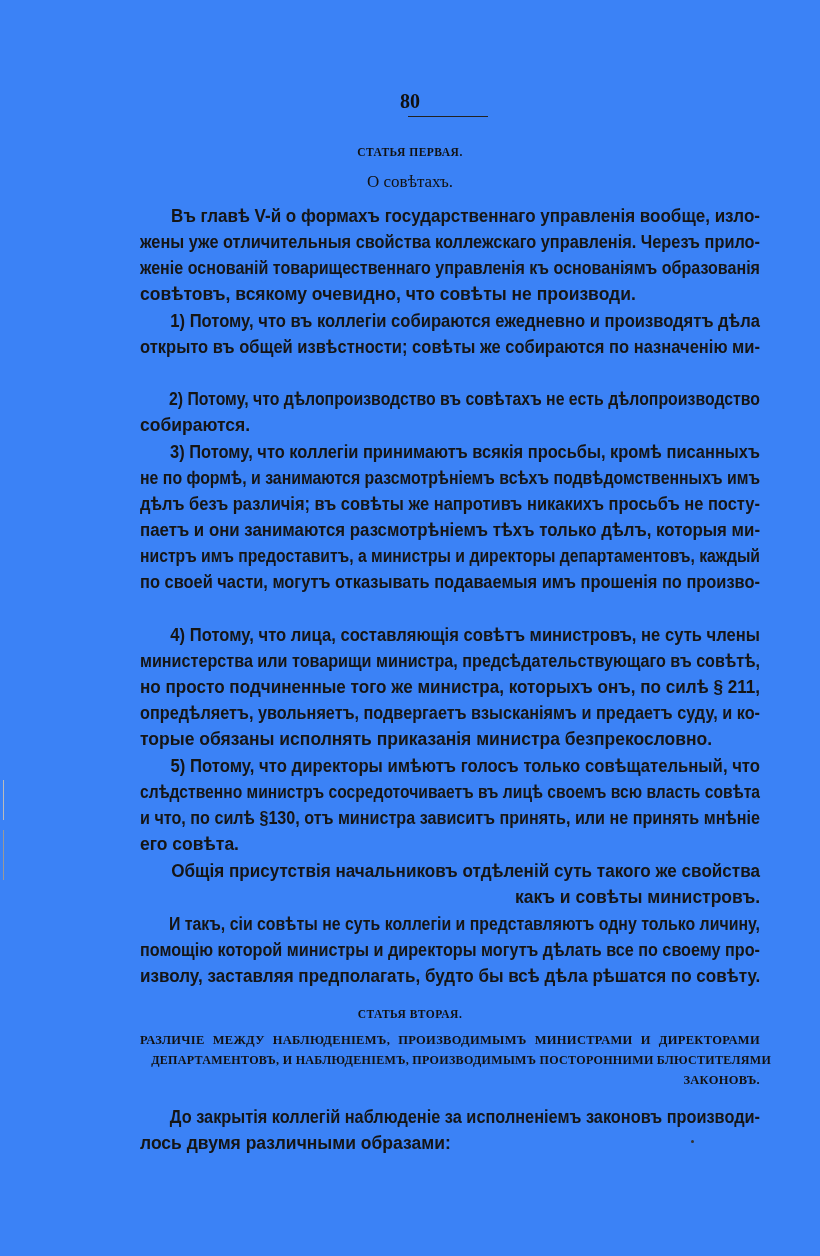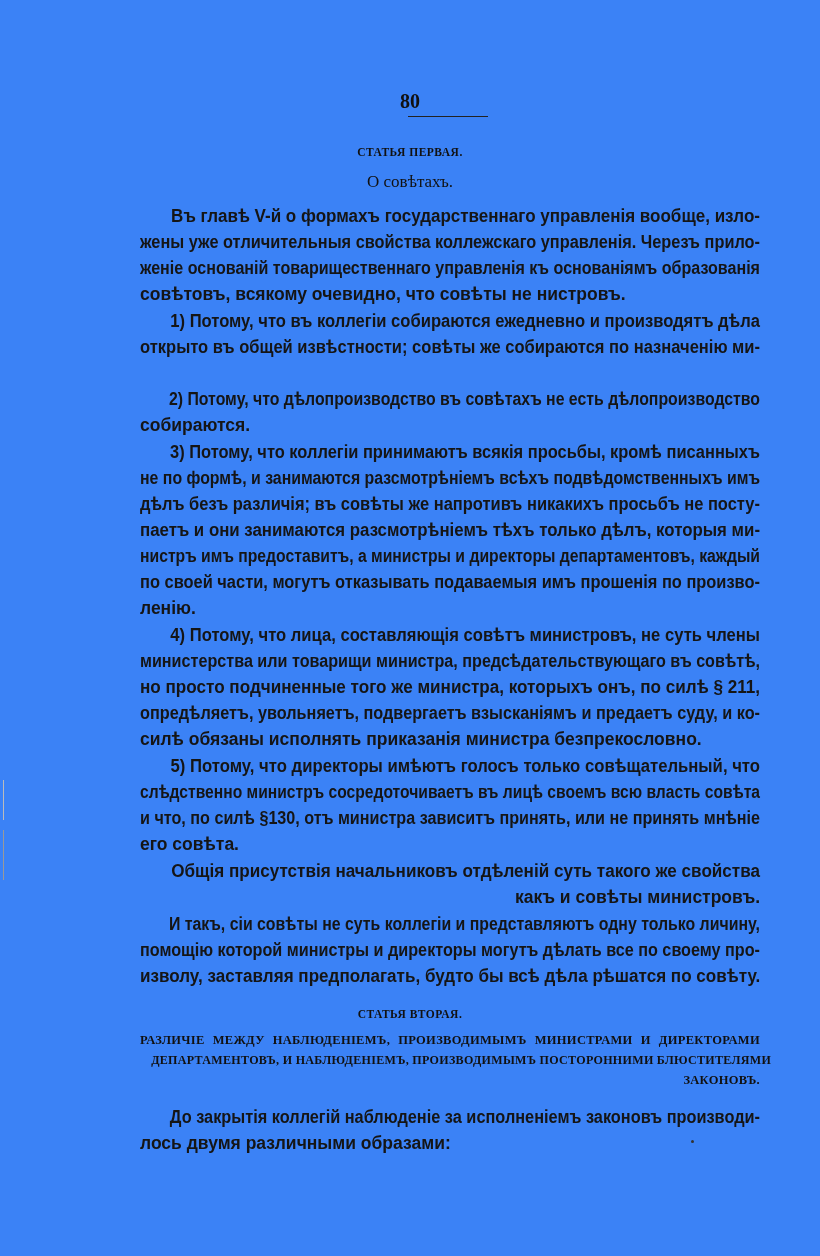--- a/index.html
+++ b/index.html
@@ -28,41 +28,40 @@
 
   <div class="pagenum" style="left:-40px;">80</div>
   <div class="pagerule"></div>
 
   <div class="heading-small" style="top:146px;left:-40px;">СТАТЬЯ ПЕРВАЯ.</div>
   <div class="subtitle" style="top:172px;left:-40px;">О совѣтахъ.</div>
 
   <div class="line just indent" style="top: 205px; width: 604.775px; transform: scaleX(0.972263);">Въ главѣ V-й о формахъ государственнаго управленія вообще, изло-</div>
   <div class="line just" style="top: 231px; width: 664.594px; transform: scaleX(0.932901);">жены уже отличительныя свойства коллежскаго управленія. Черезъ прило-</div>
   <div class="line just" style="top: 257px; width: 675.422px; transform: scaleX(0.917945);">женіе основаній товарищественнаго управленія къ основаніямъ образованія</div>
-  <div class="line" style="top:283px;">совѣтовъ, всякому очевидно, что совѣты не нистровъ.</div>
+  <div class="line" style="top:283px;">совѣтовъ, всякому очевидно, что совѣты не производи.</div>
 
   <div class="line just indent" style="top: 310px; width: 620.956px; transform: scaleX(0.946926);">1) Потому, что въ коллегіи собираются ежедневно и производятъ дѣла</div>
   <div class="line just" style="top: 336px; width: 656.828px; transform: scaleX(0.94393);">открыто въ общей извѣстности; совѣты же собираются по назначенію ми-</div>
 
   <div class="line just indent" style="top: 388px; width: 649.675px; transform: scaleX(0.905068);">2) Потому, что дѣлопроизводство въ совѣтахъ не есть дѣлопроизводство</div>
   <div class="line" style="top:414px;">собираются.</div>
 
   <div class="line just indent" style="top: 441px; width: 625.921px; transform: scaleX(0.939416);">3) Потому, что коллегіи принимаютъ всякія просьбы, кромѣ писанныхъ</div>
   <div class="line just" style="top: 467px; width: 684.031px; transform: scaleX(0.906391);">не по формѣ, и занимаются разсмотрѣніемъ всѣхъ подвѣдомственныхъ имъ</div>
   <div class="line just" style="top: 493px; width: 658.719px; transform: scaleX(0.941221);">дѣлъ безъ различія; въ совѣты же напротивъ никакихъ просьбъ не посту-</div>
   <div class="line just" style="top: 519px; width: 644.609px; transform: scaleX(0.961823);">паетъ и они занимаются разсмотрѣніемъ тѣхъ только дѣлъ, которыя ми-</div>
   <div class="line just" style="top: 545px; width: 689.75px; transform: scaleX(0.898876);">нистръ имъ предоставитъ, а министры и директоры департаментовъ, каждый</div>
   <div class="line just" style="top: 571px; width: 660.828px; transform: scaleX(0.938217);">по своей части, могутъ отказывать подаваемыя имъ прошенія по произво-</div>
-  <div class="line" style="top:597px;">ленію.</div>
 
   <div class="line just indent" style="top: 624px; width: 619.786px; transform: scaleX(0.948715);">4) Потому, что лица, составляющія совѣтъ министровъ, не суть члены</div>
   <div class="line just" style="top: 650px; width: 671.984px; transform: scaleX(0.922641);">министерства или товарищи министра, предсѣдательствующаго въ совѣтѣ,</div>
   <div class="line just" style="top: 676px; width: 634.516px; transform: scaleX(0.977123);">но просто подчиненные того же министра, которыхъ онъ, по силѣ § 211,</div>
   <div class="line just" style="top: 702px; width: 667.641px; transform: scaleX(0.928643);">опредѣляетъ, увольняетъ, подвергаетъ взысканіямъ и предаетъ суду, и ко-</div>
-  <div class="line" style="top:728px;">силѣ обязаны исполнять приказанія министра безпрекословно.</div>
+  <div class="line" style="top:728px;">торые обязаны исполнять приказанія министра безпрекословно.</div>
 
   <div class="line just indent" style="top: 755px; width: 616.57px; transform: scaleX(0.953663);">5) Потому, что директоры имѣютъ голосъ только совѣщательный, что</div>
   <div class="line just" style="top: 781px; width: 693.797px; transform: scaleX(0.893633);">слѣдственно министръ сосредоточиваетъ въ лицѣ своемъ всю власть совѣта</div>
   <div class="line just" style="top: 807px; width: 672.016px; transform: scaleX(0.922598);">и что, по силѣ §130, отъ министра зависитъ принять, или не принять мнѣніе</div>
   <div class="line" style="top:833px;">его совѣта.</div>
 
   <div class="line just indent" style="top: 860px; width: 602.226px; transform: scaleX(0.976378);">Общія присутствія начальниковъ отдѣленій суть такого же свойства</div>
   <div class="line" style="top:886px;text-align:right;">какъ и совѣты министровъ.</div>
 
   <div class="line just indent" style="top: 913px; width: 649.067px; transform: scaleX(0.905915);">И такъ, сіи совѣты не суть коллегіи и представляютъ одну только личину,</div>

